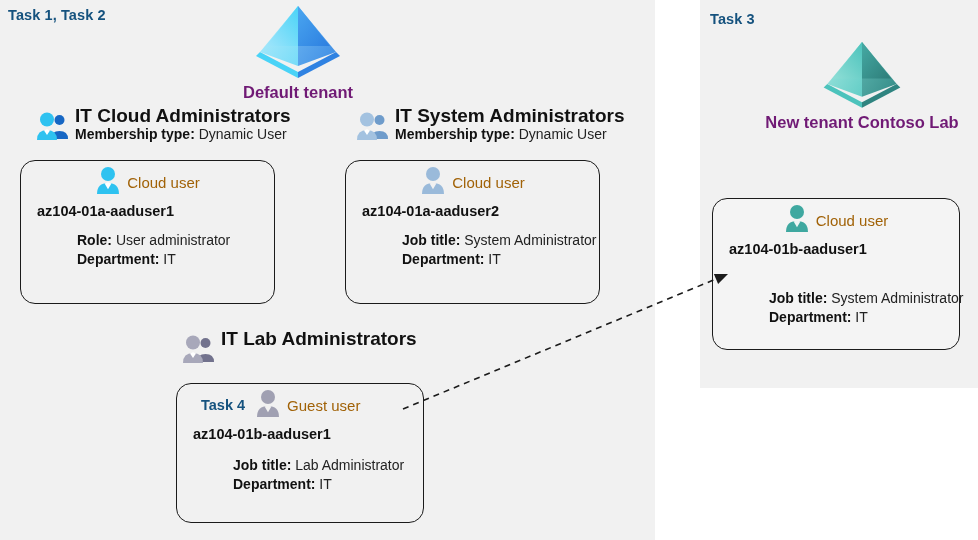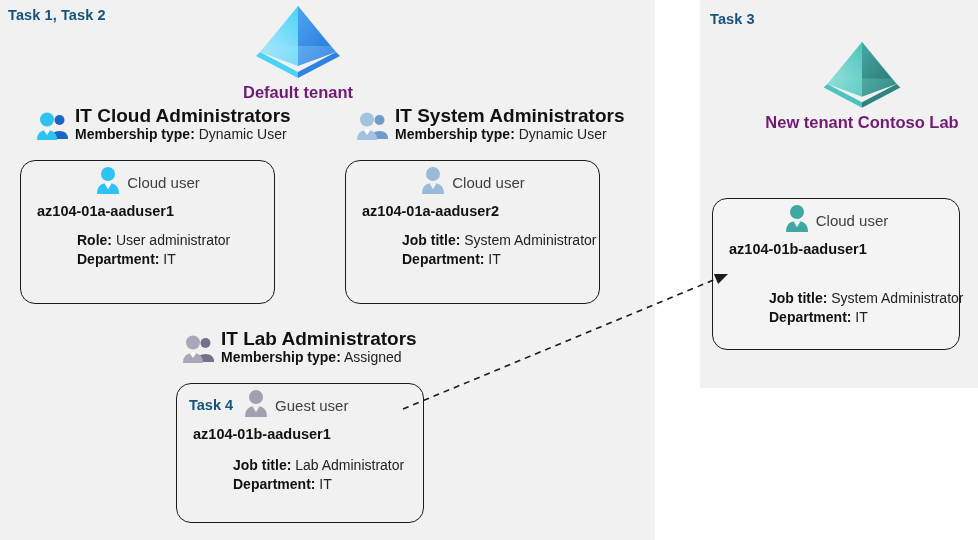--- a/index.html
+++ b/index.html
@@ -65,25 +65,25 @@
   #card4{background:#f4f4f4;}
 
   .card-head{
     display:flex;align-items:center;
     height:30px;margin-top:6px;
     padding-left:0;
     justify-content:flex-start;
   }
   .card-head.centered{justify-content:center;}
   .card-head .u-label{
-    font-size:15px;color:#404040;margin-left:6px;white-space:nowrap;
+    font-size:15px;color:#a16207;margin-left:6px;white-space:nowrap;
   }
   .card-head .task-inline{
     color:#15527e;font-weight:bold;font-size:14.5px;
-    margin-left:12px;margin-right:10px;white-space:nowrap;
+    margin-left:24px;margin-right:10px;white-space:nowrap;
   }
   .card-uname{
     font-weight:bold;font-size:14.5px;color:#111;
     margin:6px 0 0 16px;white-space:nowrap;
   }
   .card-attrs{
     margin:12px 0 0 16px;line-height:19px;font-size:14px;color:#222;
   }
   .card-attrs .row{white-space:nowrap;}
   .card-attrs b{font-weight:bold;color:#111;margin-left:40px;}
@@ -212,24 +212,20 @@
       <svg width="34" height="30" viewBox="0 0 34 30" xmlns="http://www.w3.org/2000/svg">
         <circle cx="23.5" cy="9" r="5" fill="#72728d"></circle>
         <path d="M15 28 q0-8 8.5-8 t8.5 8 z" fill="#72728d"></path>
         <circle cx="11" cy="8.5" r="7" fill="#a8a8ba"></circle>
         <path d="M1 29 q0-10 10-10 t10 10 z" fill="#a8a8ba"></path>
         <path d="M8 19.5 l3 4.5 l3 -4.5 l-3 -1.2 z" fill="#ffffff"></path>
       </svg>
     </span>
     <span class="g-text">
       <div class="g-name">IT Lab Administrators</div>
-      <div class="g-mem">
-        <b>Membership type:</b>
-        <span>Assigned</span>
-      </div>
     </span>
   </div>
 
   <div class="card" id="card1">
     <div class="card-head centered">
       <span>
         <svg width="26" height="28" viewBox="0 0 26 28" xmlns="http://www.w3.org/2000/svg">
           <circle cx="13" cy="8" r="7" fill="#2ec2f0"></circle>
           <path d="M2 28 q0-11 11-11 t11 11 z" fill="#2ec2f0"></path>
           <path d="M9.6 17.6 l3.4 5.6 l3.4 -5.6 l-3.4 -1.4 z" fill="#ffffff"></path>

